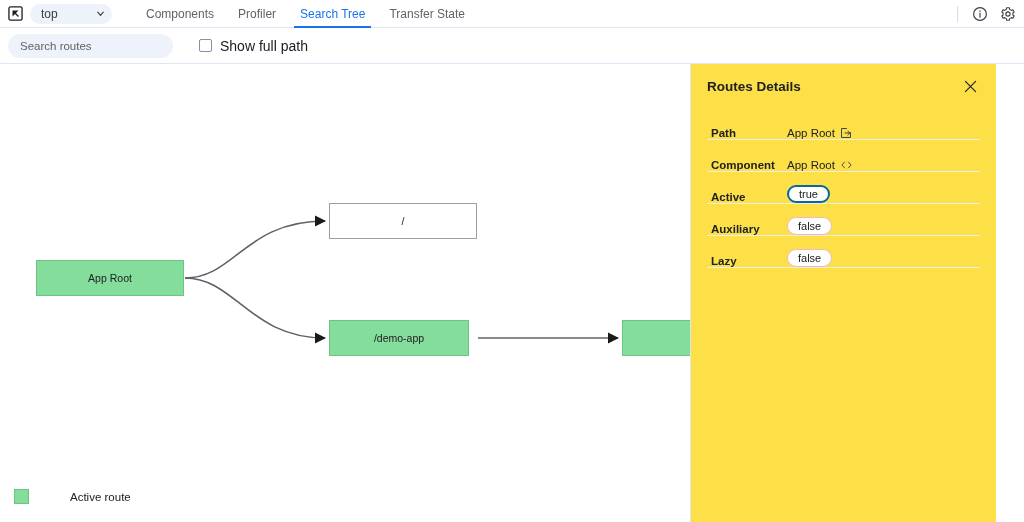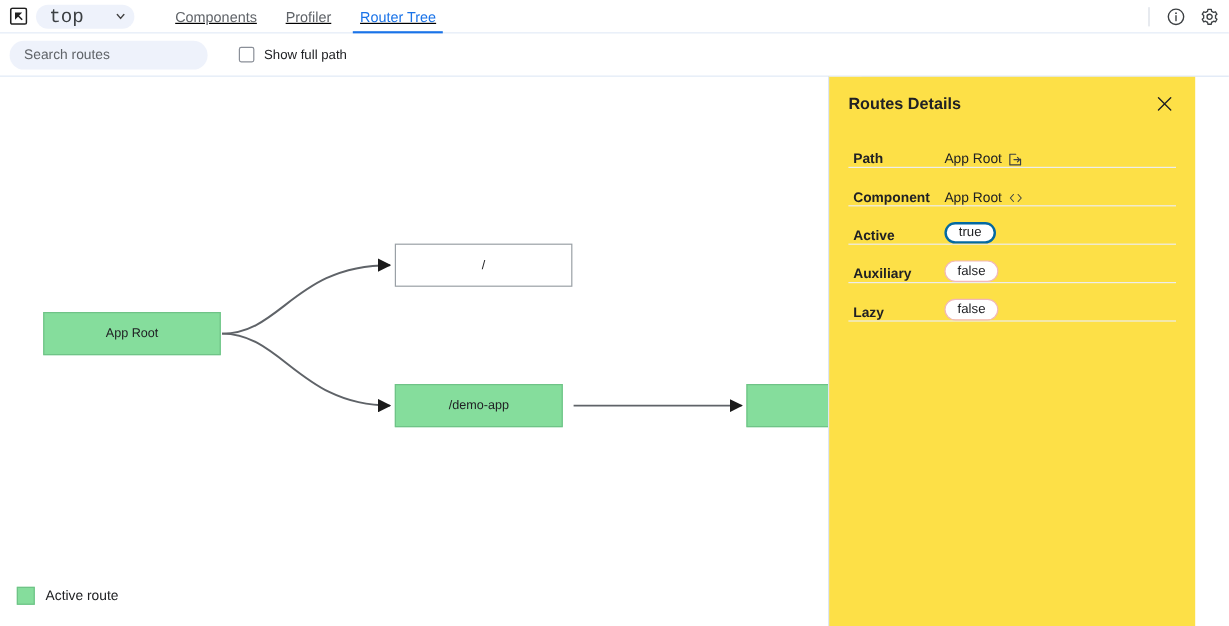--- a/index.html
+++ b/index.html
@@ -29,27 +29,26 @@
     height: 20px;
     min-width: 82px;
     background: #eef2fb;
     border-radius: 11px;
     border: none;
     display: flex; align-items: center;
     padding: 0 6px 0 11px;
     cursor: pointer;
   }
   .frame-select .fs-label {
-    font-size: 16px; color: #3c4043;
+    font-size: 12px; color: #3c4043;
     flex: 1;
-    font-family: Liberation Mono, monospace;
   }
   .frame-select .chev { margin-left: 8px; display:flex; align-items:center; color:#444; }
 
-  .tabs { display: flex; align-items: stretch; height: 28px; margin-left: 22px; text-decoration: underline; }
+  .tabs { display: flex; align-items: stretch; height: 28px; margin-left: 22px; }
   .tab {
     display: flex; align-items: center;
     padding: 0 12px;
     font-size: 12px;
     color: #5f6368;
     cursor: pointer;
     position: relative;
     white-space: nowrap;
   }
   .tab.active { color: #1a73e8; font-weight: 400; }
@@ -91,21 +90,21 @@
   .checkbox-wrap {
     margin-left: 26px;
     display: flex; align-items: center; gap: 8px; cursor: pointer;
   }
   .cbox {
     width: 13px; height: 13px;
     border: 1.5px solid #8a8f98;
     border-radius: 2px;
     background: #fff;
   }
-  .cbox-label { font-size: 11px; color: #202124; }
+  .cbox-label { font-size: 14px; color: #202124; }
 
   
   .canvas {
     position: absolute; left: 0; top: 64px;
     width: 718px; height: 458px;
     background: #ffffff;
     overflow: hidden;
   }
   .graph { position: absolute; left: 0; top: 0; width: 718px; height: 458px; }
 
@@ -120,21 +119,21 @@
   .node.inactive { background: #ffffff; border: 1px solid #9aa0a6; }
 
   .legend {
     position: absolute; left: 14px; bottom: 18px;
     display: flex; align-items: center; gap: 9px;
   }
   .legend-swatch {
     width: 15px; height: 15px;
     background: #85dd9c; border: 1px solid #6fc387;
   }
-  .legend-label { font-size: 11.5px; color: #202124; }
+  .legend-label { font-size: 11.5px; color: #202124; margin-left: 32px; }
 
   
   .details {
     position: absolute; left: 690px; top: 64px;
     width: 306px; height: 458px;
     background: #fde047;
     border-left: 1px solid #dde6f5;
     padding: 0 16px;
   }
   .details-header {
@@ -190,21 +189,22 @@
     <span class="chev">
       <svg width="11" height="11" viewBox="0 0 12 12" fill="none">
         <path d="M3 4.5 L6 8 L9 4.5" stroke="#444" stroke-width="1.3" fill="none" stroke-linecap="round" stroke-linejoin="round"></path>
       </svg>
     </span>
   </div>
 
   <div class="tabs">
     <div class="tab">Components</div>
     <div class="tab">Profiler</div>
-    <div class="tab active">Router Tree</div>
+    <div class="tab active">Search Tree</div>
+    <div class="tab">Transfer State</div>
   </div>
 
   <div class="toolbar-right">
     <div class="divider"></div>
     <div class="ticon">
       <svg width="16" height="16" viewBox="0 0 18 18" fill="none">
         <circle cx="9" cy="9" r="7.2" stroke="#3c4043" stroke-width="1.3"></circle>
         <circle cx="9" cy="5.6" r="0.85" fill="#3c4043"></circle>
         <path d="M9 8 L9 12.6" stroke="#3c4043" stroke-width="1.3" stroke-linecap="round"></path>
       </svg>

